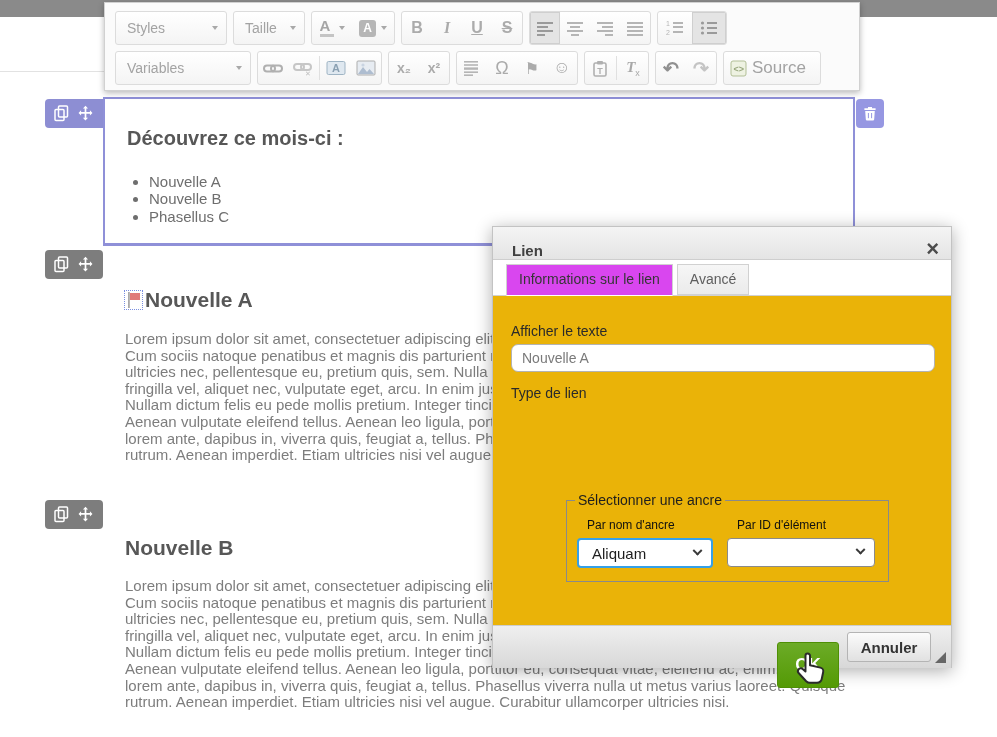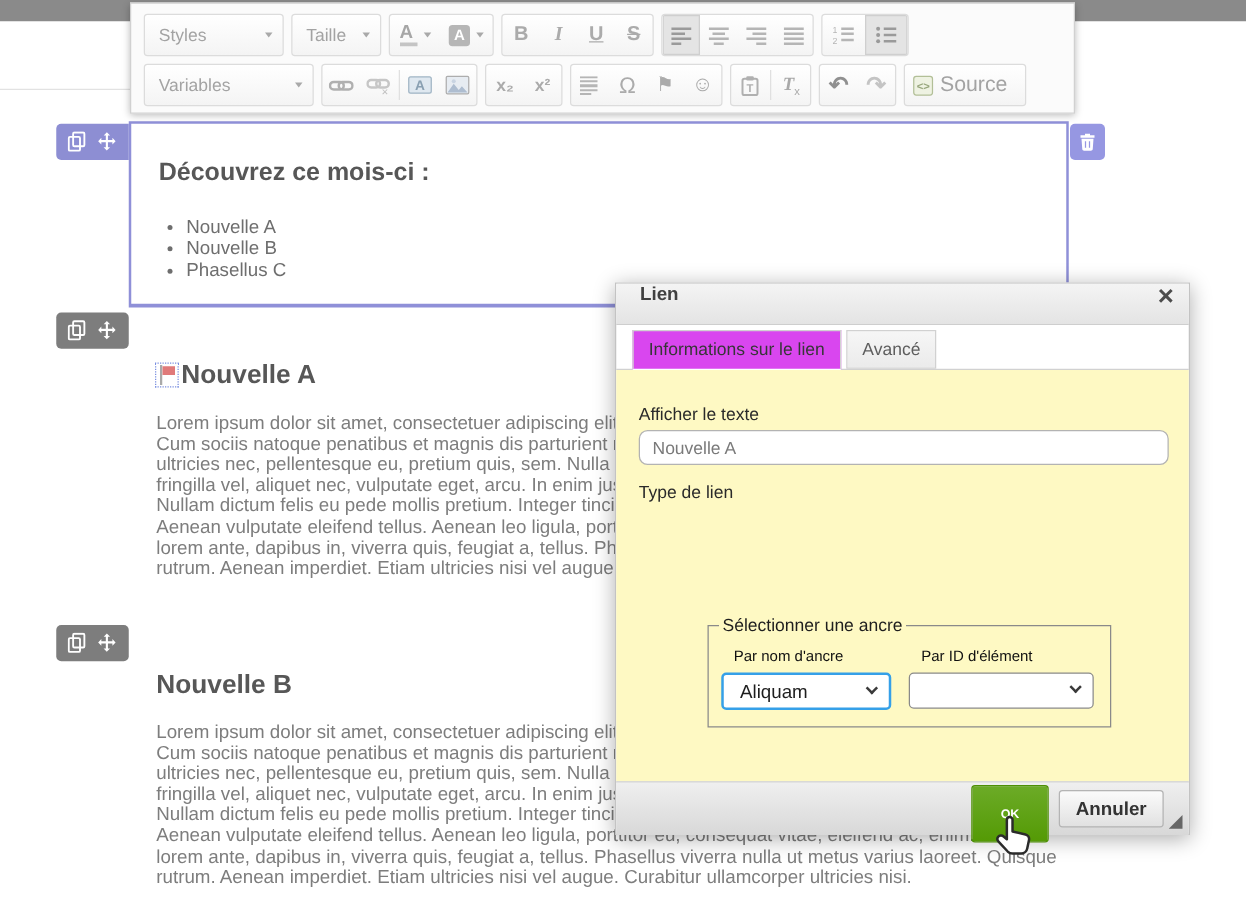--- a/index.html
+++ b/index.html
@@ -49,46 +49,46 @@
 
   .section-head { position:absolute; display:flex; align-items:center; font-size:21px; font-weight:bold; color:#575757; z-index:1;}
   .anchor-flag { display:inline-flex; align-items:flex-start; justify-content:center; width:19px; height:20px;
     border:1px dotted #7a8fe0; margin-right:2px; }
   .para { position:absolute; width:733px; font-size:15px; line-height:16.6px; color:#7d7d7d; z-index:1; }
 
   
   .dialog { position:absolute; left:492px; top:226px; width:460px; height:442px; background:#fff;
     border:1px solid #c3c3c3; box-shadow:0 3px 16px rgba(0,0,0,.32); z-index:10; }
   .dlg-title { height:33px; background:linear-gradient(#f4f4f4,#e4e4e4); border-bottom:1px solid #cecece;
-    display:flex; align-items:flex-start; padding:0 12px 0 19px; }
+    display:flex; align-items:flex-end; padding:0 12px 0 19px; }
   .dlg-title .t { font-size:15px; font-weight:bold; color:#404040; flex:1; }
   .dlg-close { font-size:22px; font-weight:bold; color:#4c4c4c; line-height:20px; cursor:pointer; }
   .dlg-tabs { height:36px; padding:7px 0 0 13px; border-bottom:1px solid #d1d1d1; display:flex; align-items:flex-end; }
   .tab { font-size:14px; padding:6px 12px 7px 12px; border:1px solid #d1d1d1; margin-right:4px; cursor:pointer; }
   .tab.active { background:#d946ef; color:#363636; border-bottom:1px solid #fff; margin-bottom:-1px; padding-bottom:8px; }
   .tab.inactive { background:linear-gradient(#f6f6f6,#ebebeb); color:#5e5e5e; }
-  .dlg-body { position:relative; height:329px; background:#fef9c3; }
+  .dlg-body { position:relative; height:329px; background:#eab308; }
   .fld-label { position:absolute; font-size:14px; color:#2a2a2a; }
   .txt-input { position:absolute; left:18px; top:48px; width:424px; height:28px; border:1px solid #b3b3b3;
     border-radius:7px; padding:0 10px; font-size:14px; color:#7a7a7a; font-family:"Liberation Sans",sans-serif; background:#fff; }
   .sel { position:absolute; display:flex; align-items:center; justify-content:space-between;
     border:1px solid #8a8a8a; border-radius:5px; background:#fff; padding:0 10px 0 12px; font-size:15px; color:#1e1e1e; cursor:pointer; }
   .chev { width:7px; height:7px; border-right:2px solid #3a3a3a; border-bottom:2px solid #3a3a3a;
     transform:rotate(45deg) translate(-2px,-2px); }
   .anchor-fieldset { position:absolute; left:73px; top:196px; width:323px; height:90px; border:1px solid #8a8a8a; padding:6px 0 0 10px; }
   .anchor-fieldset legend { font-size:14px; color:#1e1e1e; padding:0 3px; margin-left:-2px; }
   .af-cols { display:flex; gap:14px; }
   .af-col .af-lbl { font-size:12px; color:#101010; margin:4px 0 6px 10px; }
   .sel2 { display:flex; align-items:center; justify-content:space-between; background:#fff;
     border:1px solid #8a8a8a; border-radius:4px; padding:0 10px 0 13px; font-size:15px; color:#1e1e1e; cursor:pointer; }
   .sel2.focus { border:2px solid #35a0e8; }
   .dlg-footer { position:relative; height:43px; background:linear-gradient(#efefef,#d8d8d8); border-top:1px solid #cdcdcd; }
-  .btn-ok { position:absolute; left:284px; top:2px; width:62px; height:46px; border-radius:3px;
+  .btn-ok { position:absolute; left:284px; top:16px; width:62px; height:46px; border-radius:3px;
     background:linear-gradient(#6cab27,#549a05); border:1px solid #4e8f05; color:#fff; font-weight:bold;
-    font-size:10px; display:flex; align-items:center; justify-content:center; cursor:pointer; }
+    font-size:17px; display:flex; align-items:center; justify-content:center; cursor:pointer; }
   .btn-cancel { position:absolute; left:354px; top:6px; width:84px; height:30px; border-radius:3px;
     background:linear-gradient(#fbfbfb,#e1e1e1); border:1px solid #b4b4b4; color:#333; font-weight:bold;
     font-size:15px; display:flex; align-items:center; justify-content:center; cursor:pointer; }
   .resize-corner { position:absolute; right:5px; bottom:5px; width:0; height:0;
     border-left:11px solid transparent; border-bottom:11px solid #666; cursor:se-resize; }
 
   .hand-cursor { position:absolute; left:795px; top:650px; z-index:20; }
 </style>
 </head>
 <body>

